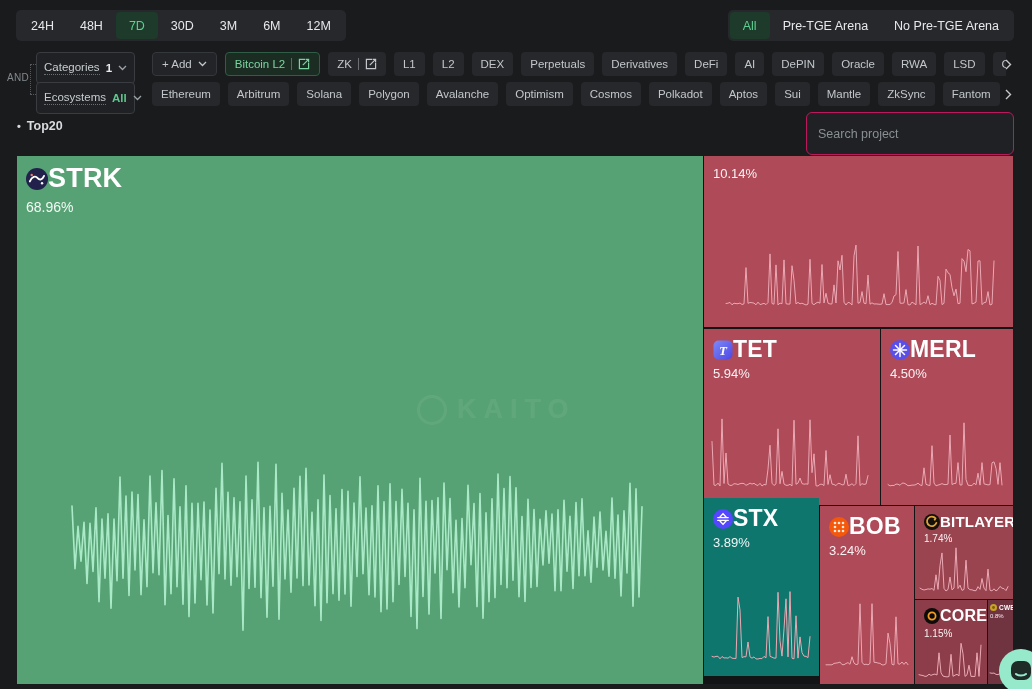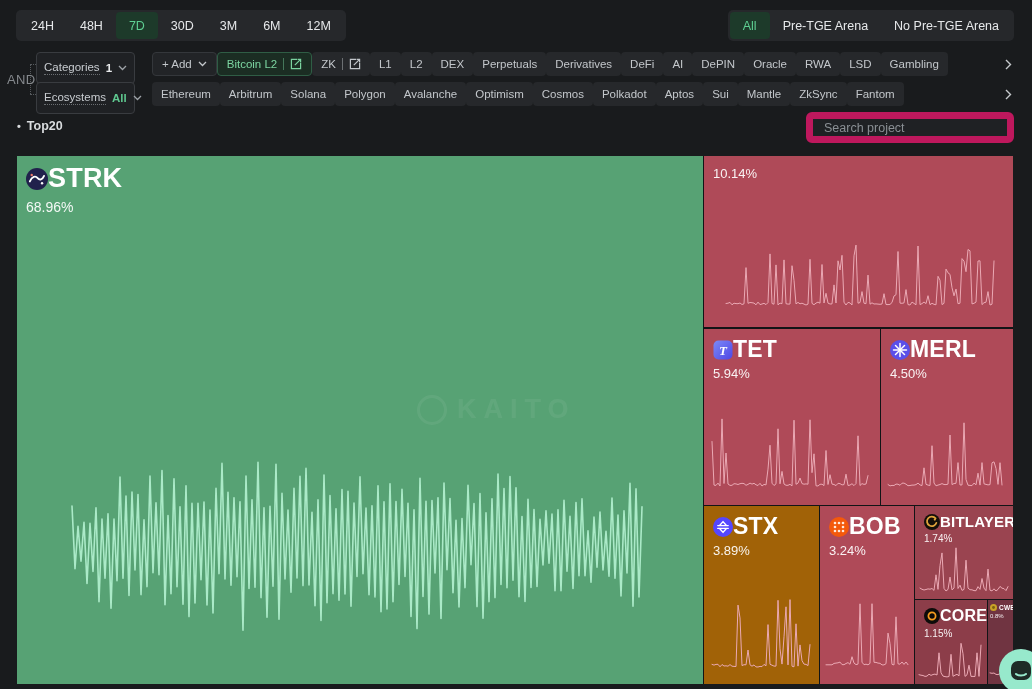--- a/index.html
+++ b/index.html
@@ -16,63 +16,63 @@
   .timebar { left:16px; }
   .arena   { right:18px; }
   .tab { padding:0 13px; height:27px; display:flex; align-items:center; border-radius:4px;
          font-size:12.5px; font-weight:400; color:#E6E8EA; cursor:pointer; white-space:nowrap; }
   .tab.on { background:#1D3A2A; color:#5ECF92; }
 
   
   .conn-v { position:absolute; left:30px; top:64px; height:30px; border-left:1px dotted #565A5E; }
   .conn-h { position:absolute; width:6px; border-top:1px dotted #565A5E; left:30px; }
   .conn-h.h1 { top:64px; } .conn-h.h2 { top:94px; }
-  .and-label { position:absolute; left:7px; top:72px; font-size:13px; color:#85898D; letter-spacing:.3px;text-align:center; }
+  .and-label { position:absolute; left:7px; top:72px; font-size:10px; color:#85898D; letter-spacing:.3px;text-align:center; }
 
   
   .selector { position:absolute; left:36px; width:99px; height:32px; background:#1F2124;
               border:1px solid #393C40; border-radius:4px; display:flex; align-items:center;
               gap:6px; padding:0 7px; cursor:pointer; }
   .selector.cat { top:52px; } .selector.eco { top:82px; }
   .sel-label { font-size:11.5px; color:#C8CCD0; border-bottom:1px dotted #6A6E72; padding-bottom:1px; }
   .sel-count { font-size:11.5px; font-weight:700; }
   .sel-count.white { color:#E9EBED; } .sel-count.green { color:#5FC890; }
   .chev { flex:0 0 auto; }
 
   
-  .chip-row { position:absolute; left:152px; right:26px; height:24px; display:flex; gap:0;
+  .chip-row { position:absolute; left:152px; right:26px; height:24px; display:flex; gap:8px;
               overflow:hidden; align-items:center; }
   .chip-row.row1 { top:52px; } .chip-row.row2 { top:82px; }
   .chip { flex:0 0 auto; height:24px; display:flex; align-items:center; gap:6px; padding:0 9px;
           background:#26282B; border-radius:4px; font-size:11.5px; color:#C3C7CB; cursor:pointer;
           white-space:nowrap; }
   .chip.add { background:#222427; border:1px solid #34373B; }
   .chip.active-chip { background:#1B2D23; border:1px solid #2F5D45; color:#7BD3A0; }
   .chip .vdiv { width:1px; height:12px; background:currentColor; opacity:.45; }
   .rowchev { position:absolute; left:1001px; width:14px; height:24px; display:flex; align-items:center;
              justify-content:center; cursor:pointer; }
   .rowchev.c1 { top:52px; } .rowchev.c2 { top:82px; }
 
   
   .top20 { position:absolute; left:17px; top:119px; display:flex; align-items:center; gap:6px;
            font-size:12.5px; font-weight:700; color:#D9DCDE; }
   .top20 .bullet { font-size:11px; color:#D9DCDE; }
-  .search { position:absolute; left:806px; top:112px; width:208px; height:31px; background:#1F2124;
-            border:7px solid #be185d; border-radius:6px; color:#E6E8EA; font-size:12.5px;
+  .search { position:absolute; left:806px; top:112px; width:208px; height:43px; background:#1F2124;
+            border:1px solid #be185d; border-radius:6px; color:#E6E8EA; font-size:12.5px;
             padding:4px 11px; outline:none; font-family:"Liberation Sans", sans-serif; }
   .search::placeholder { color:#8A8F94; }
 
   
   .treemap { position:absolute; left:17px; top:156px; width:996px; height:528px; background:#121416; }
   .tile { position:absolute; cursor:pointer; overflow:hidden; }
   .t-strk { left:0;   top:0;   width:686px; height:528px; background:#57A274; }
   .t-goat { left:687px; top:0; width:309px; height:171px; background:#AF4A58; }
   .t-tet  { left:687px; top:173px; width:176px; height:176px; background:#AF4A58; }
   .t-merl { left:864px; top:173px; width:132px; height:176px; background:#AF4A58; }
-  .t-stx  { left:687px; top:350px; width:115px; height:178px; background:#a16207; }
+  .t-stx  { left:687px; top:342px; width:115px; height:178px; background:#0f766e; }
   .t-bob  { left:803px; top:350px; width:94px;  height:178px; background:#AF4A58; }
   .t-bit  { left:898px; top:350px; width:98px;  height:93px;  background:#9A4450; }
   .t-core { left:898px; top:444px; width:72px;  height:84px;  background:#8C3D49; }
   .t-cweb { left:971px; top:444px; width:25px;  height:84px;  background:#703441; }
 
   .t-head { padding:7px 9px 0 9px; }
   .t-row { display:flex; align-items:center; }
   .t-ticker { color:#FFFFFF; font-weight:600; letter-spacing:.2px; }
   .t-chg { color:rgba(255,255,255,.93); margin-top:3px; }
   .t-strk .t-ticker { font-size:27px; } .t-strk .t-chg { font-size:14px; margin-top:5px; }

